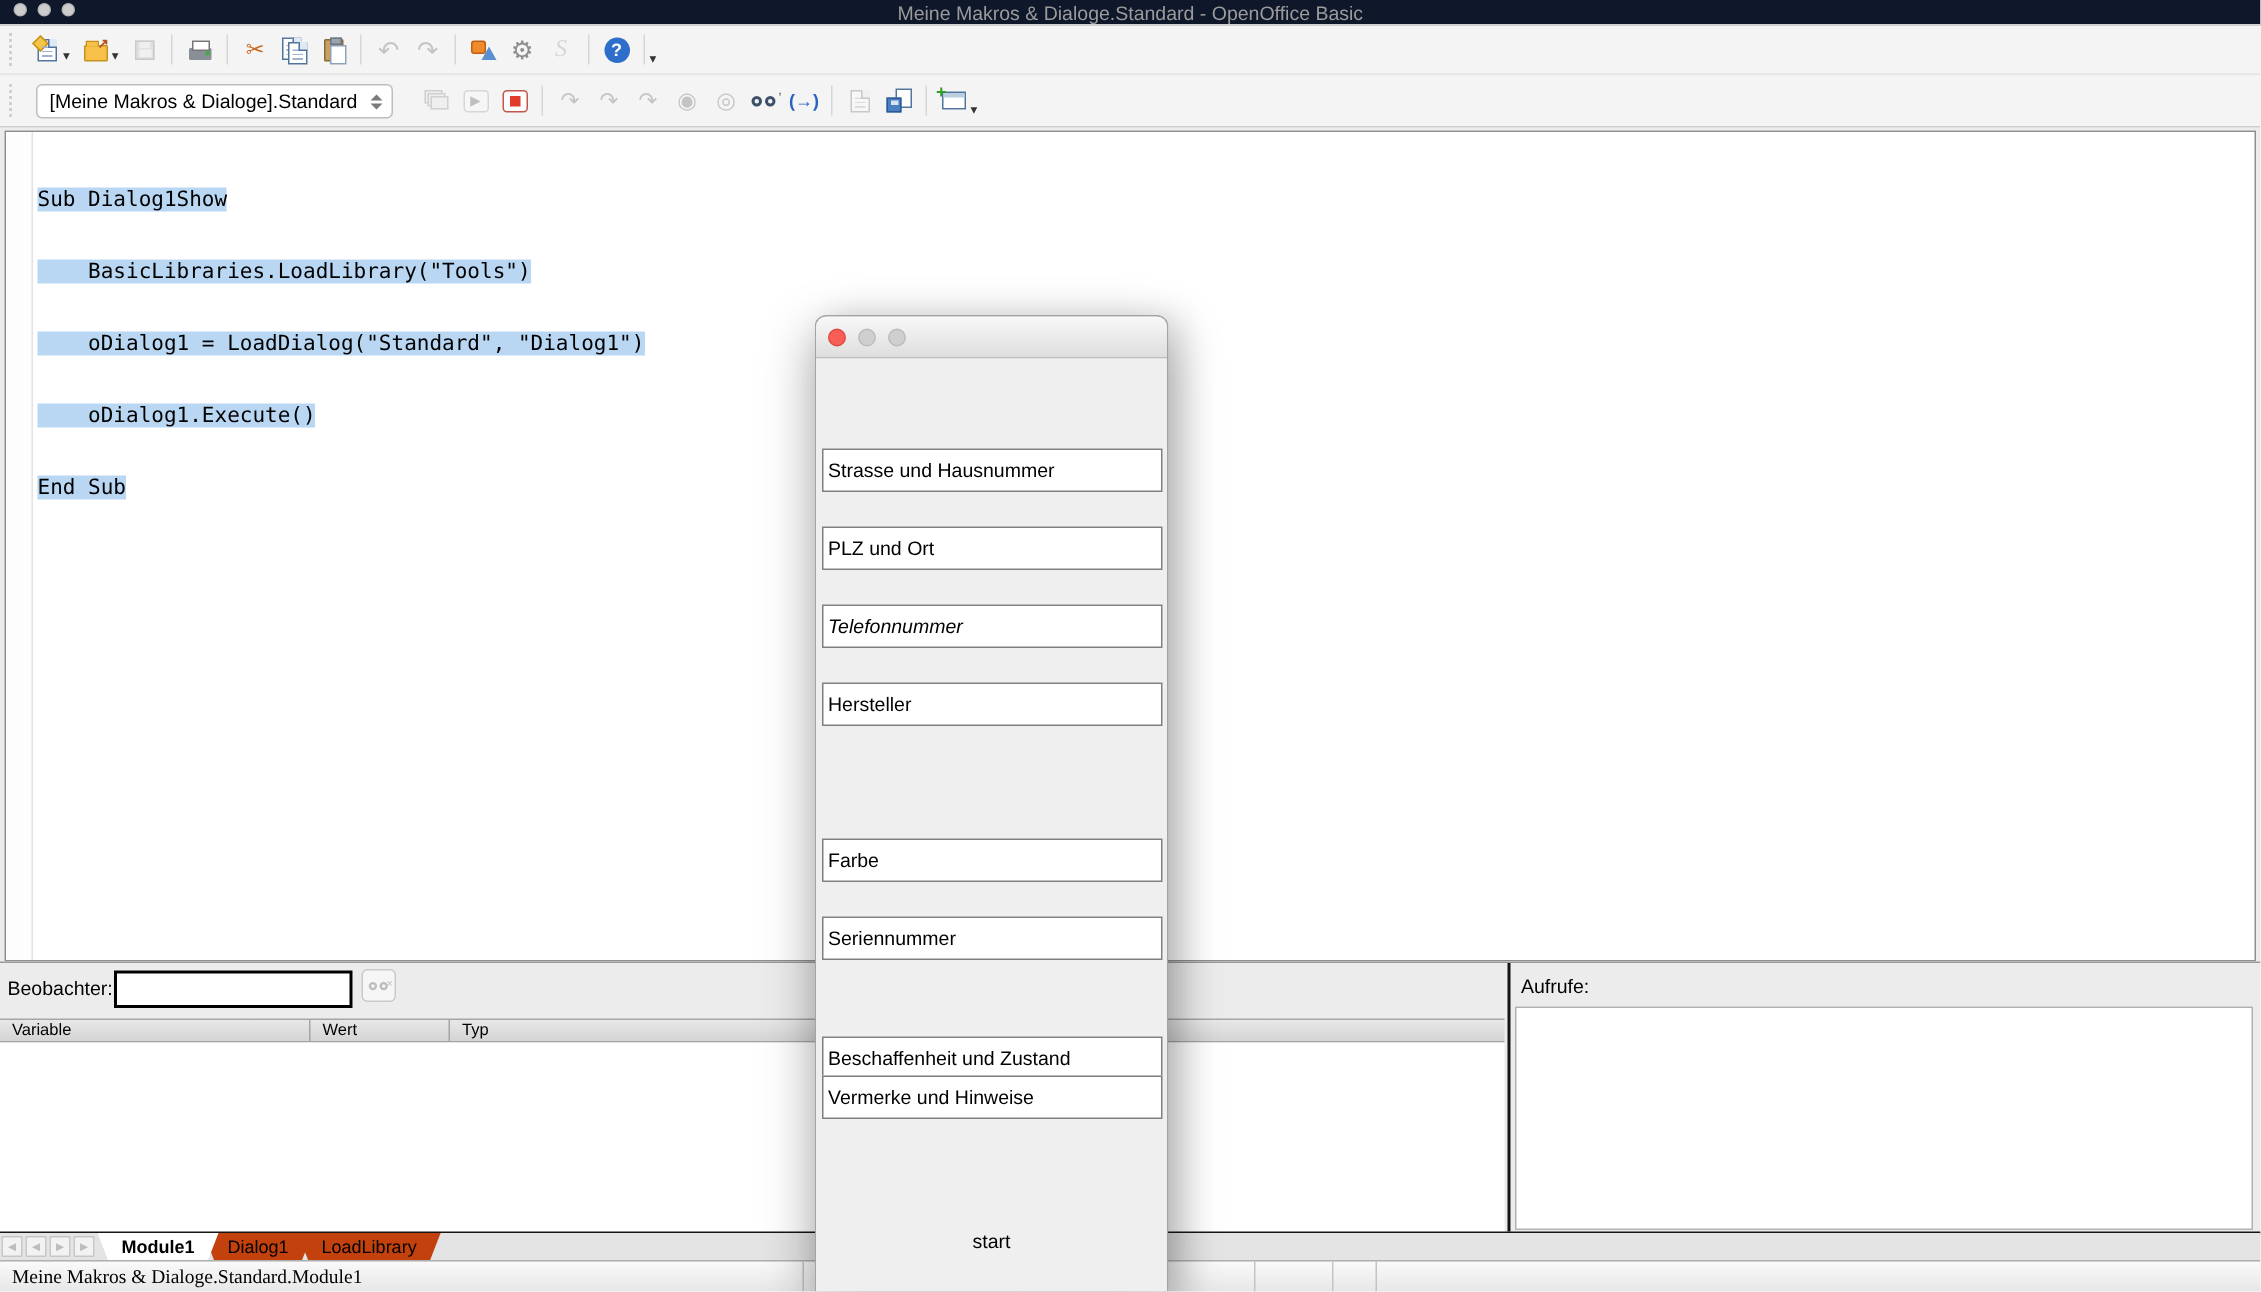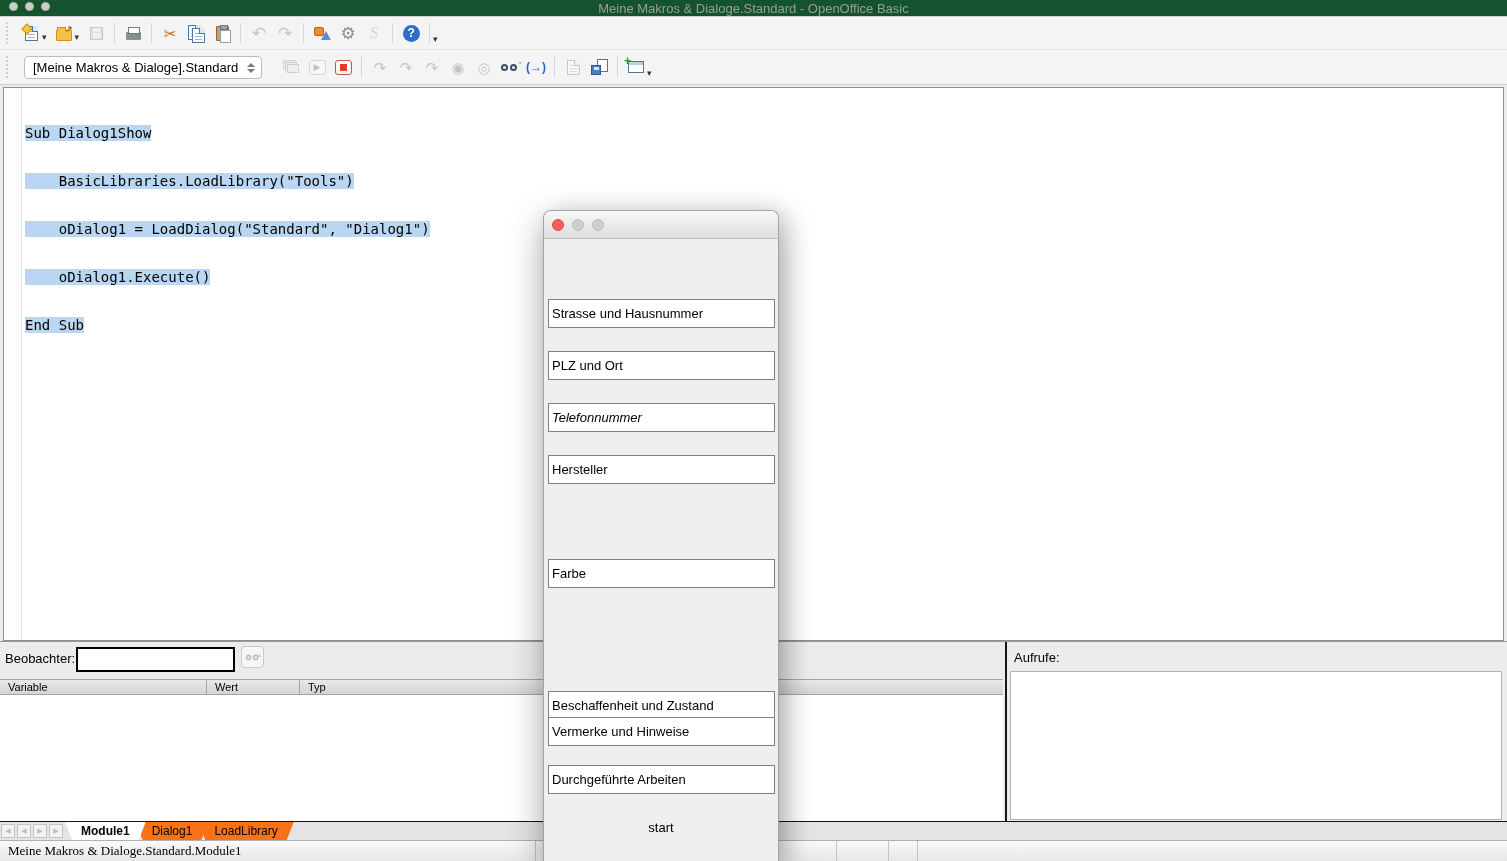--- a/index.html
+++ b/index.html
@@ -1,21 +1,21 @@
 <!DOCTYPE html>
 <html><head>
 <meta charset="utf-8">
 <style>
   * { margin:0; padding:0; box-sizing:border-box; }
   html,body { width:1507px; height:861px; overflow:hidden; }
   body { position:relative; background:#ececec; font-family:"Liberation Sans", sans-serif; color:#000; }
 
   
   #titlebar { position:absolute; left:0; top:0; width:100%; height:17px;
-              background:#14532d; border-bottom:1px solid #d2d2d2; }
+              background:#0f172a; border-bottom:1px solid #d2d2d2; }
   .tl { position:absolute; top:2px; width:9px; height:9px; border-radius:50%;
         background:#cdcdcd; border:1px solid #b7b7b7; }
   #titlebar .tl1{left:9px;} #titlebar .tl2{left:25px;} #titlebar .tl3{left:41px;}
   #window-title { position:absolute; left:0; right:0; top:1px; text-align:center;
                   font-size:13px; color:#9b9b9b; }
 
   
   .toolbar { position:absolute; left:0; width:100%; background:#f4f4f4;
              display:flex; align-items:center; padding-left:4px; }
   #toolbar1 { top:17px; height:33px; border-bottom:1px solid #e2e2e2; }
@@ -133,21 +133,21 @@
                 background:#fff; border:1px solid #b2b2b2; }
   #panel-bottomline { position:absolute; left:0; top:179px; width:100%; height:2px; background:#151515; }
 
   
   #tabrow { position:absolute; left:0; top:822px; width:100%; height:18px; background:#e4e4e4;
             display:flex; align-items:stretch; }
   .navbtn { width:14px; height:14px; margin:2px 1px 0 1px; border:1px solid #c6c6c6; background:#f2f2f2;
             display:flex; align-items:center; justify-content:center; font-size:7px; color:#9a9a9a; flex:0 0 auto; }
   .tab { position:relative; margin:0 -5px; padding:0 16px; display:flex; align-items:center;
          font-size:12px; clip-path:polygon(0 0, 100% 0, calc(100% - 7px) 100%, 7px 100%);
-         filter:drop-shadow(0 0 1px #7d7d7d); background:#f97316; }
+         filter:drop-shadow(0 0 1px #7d7d7d); background:#c2410c; }
   .tab.active { background:#fff; font-weight:bold; z-index:2; }
   #tabrow .tabs { display:flex; margin-left:6px; }
 
   
   #statusbar { position:absolute; left:0; top:840px; width:100%; height:21px;
                background:linear-gradient(#fafafa,#e7e7e7); border-top:1px solid #b0b0b0;
                font-size:13px; }
   #status-location { position:absolute; left:8px; top:2px;font-family:Liberation Serif, serif; }
   .ssep { position:absolute; top:0; bottom:0; width:1px; background:#c4c4c4; }
   #status-insert { position:absolute; left:836px; width:52px; top:2px; text-align:center;margin-top:32px; }
@@ -382,17 +382,17 @@
   <div id="dialog-titlebar">
     <span class="dl dl-close"></span>
     <span class="dl dl-min"></span>
     <span class="dl dl-zoom"></span>
   </div>
   <input class="dfield" style="top: 140px;" value="PLZ und Ort">
   <input class="dfield" style="top: 88px;" value="Strasse und Hausnummer">
   <input class="dfield" style="top: 192px; font-style: italic;" value="Telefonnummer">
   <input class="dfield" style="top: 244px;" value="Hersteller">
   <input class="dfield" style="top: 348px;" value="Farbe">
+  <input class="dfield" style="top: 400px;" value="Seriennummer">
   <input class="dfield" style="top: 480px;" value="Beschaffenheit und Zustand">
   <input class="dfield" style="top: 506px;" value="Vermerke und Hinweise">
-  <input class="dfield" style="top: 554px;" value="Durchgeführte Arbeiten">
   <div id="start-label">start</div>
 </div>
 
 </body></html>

